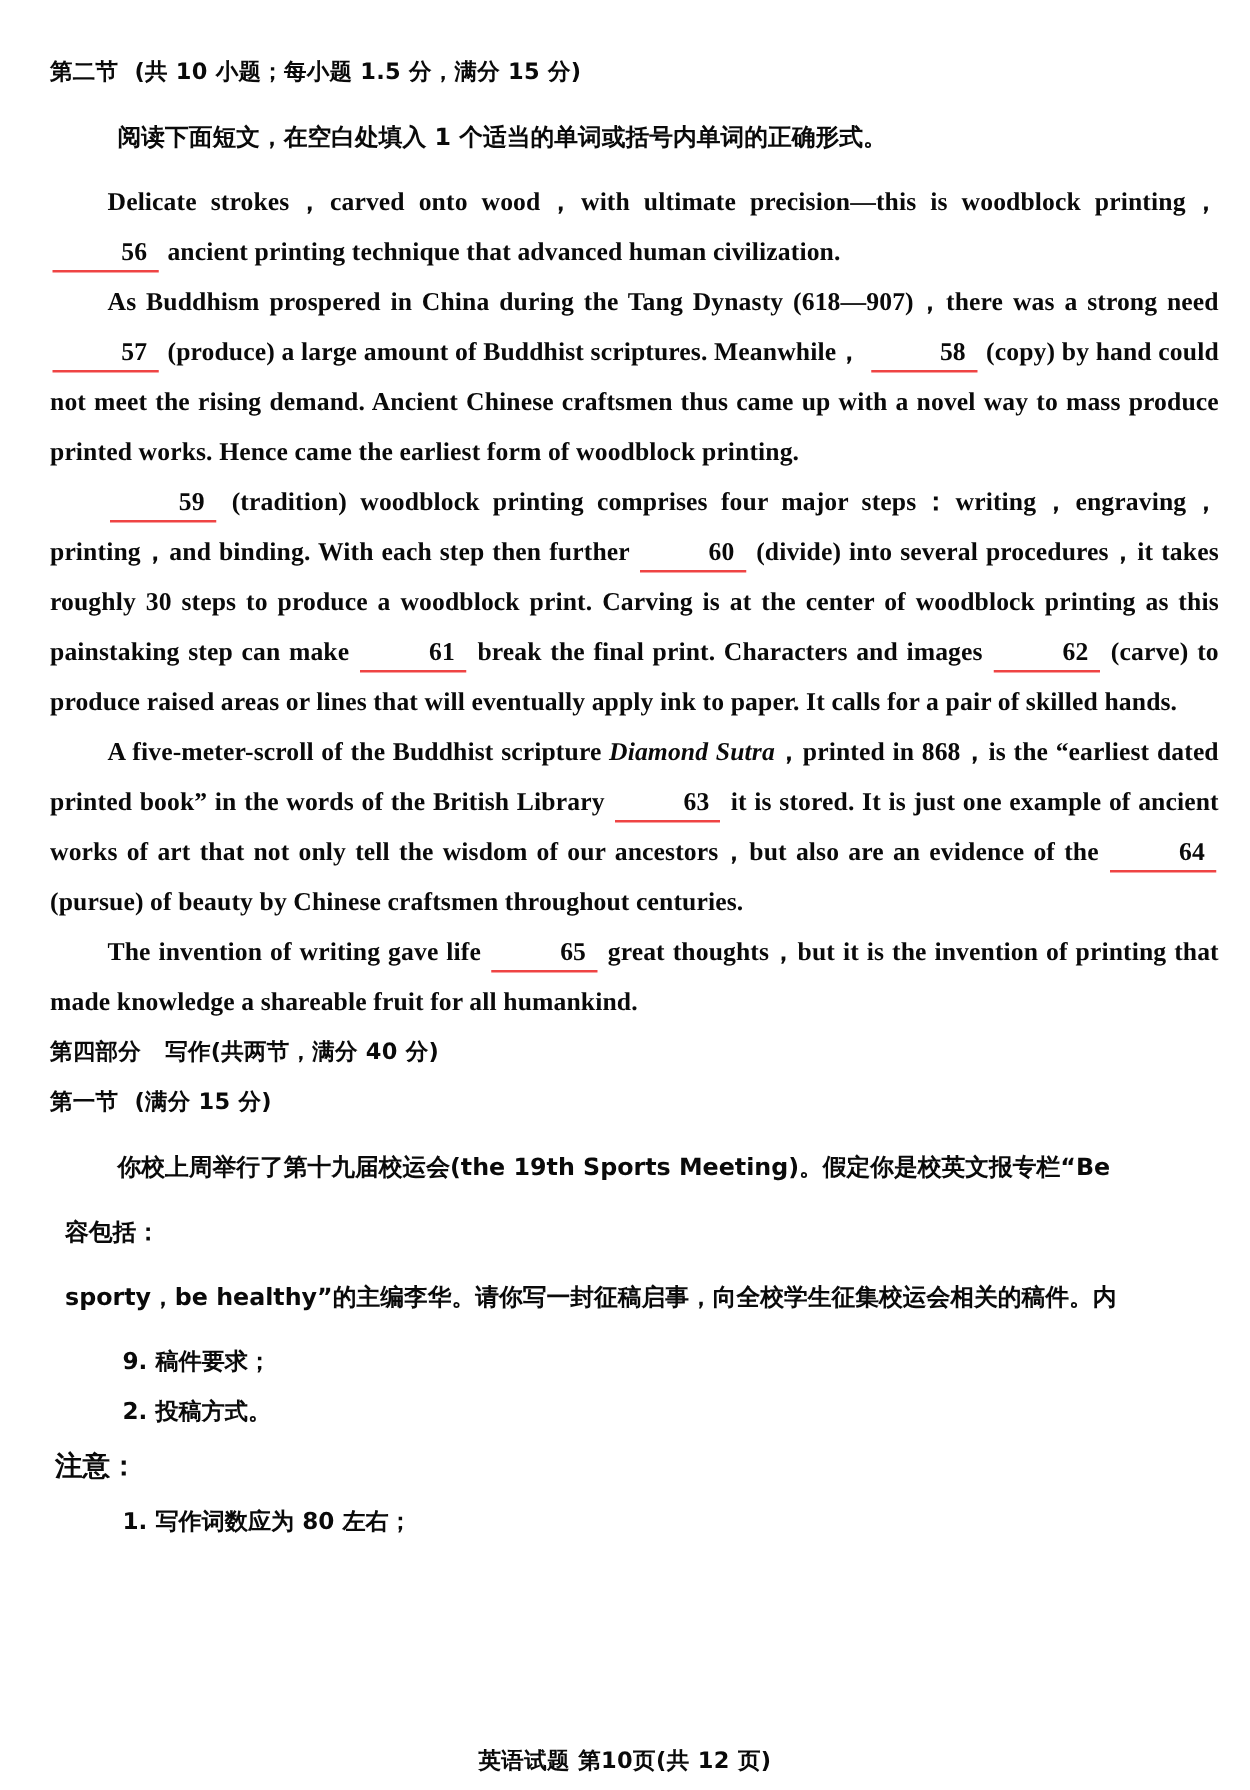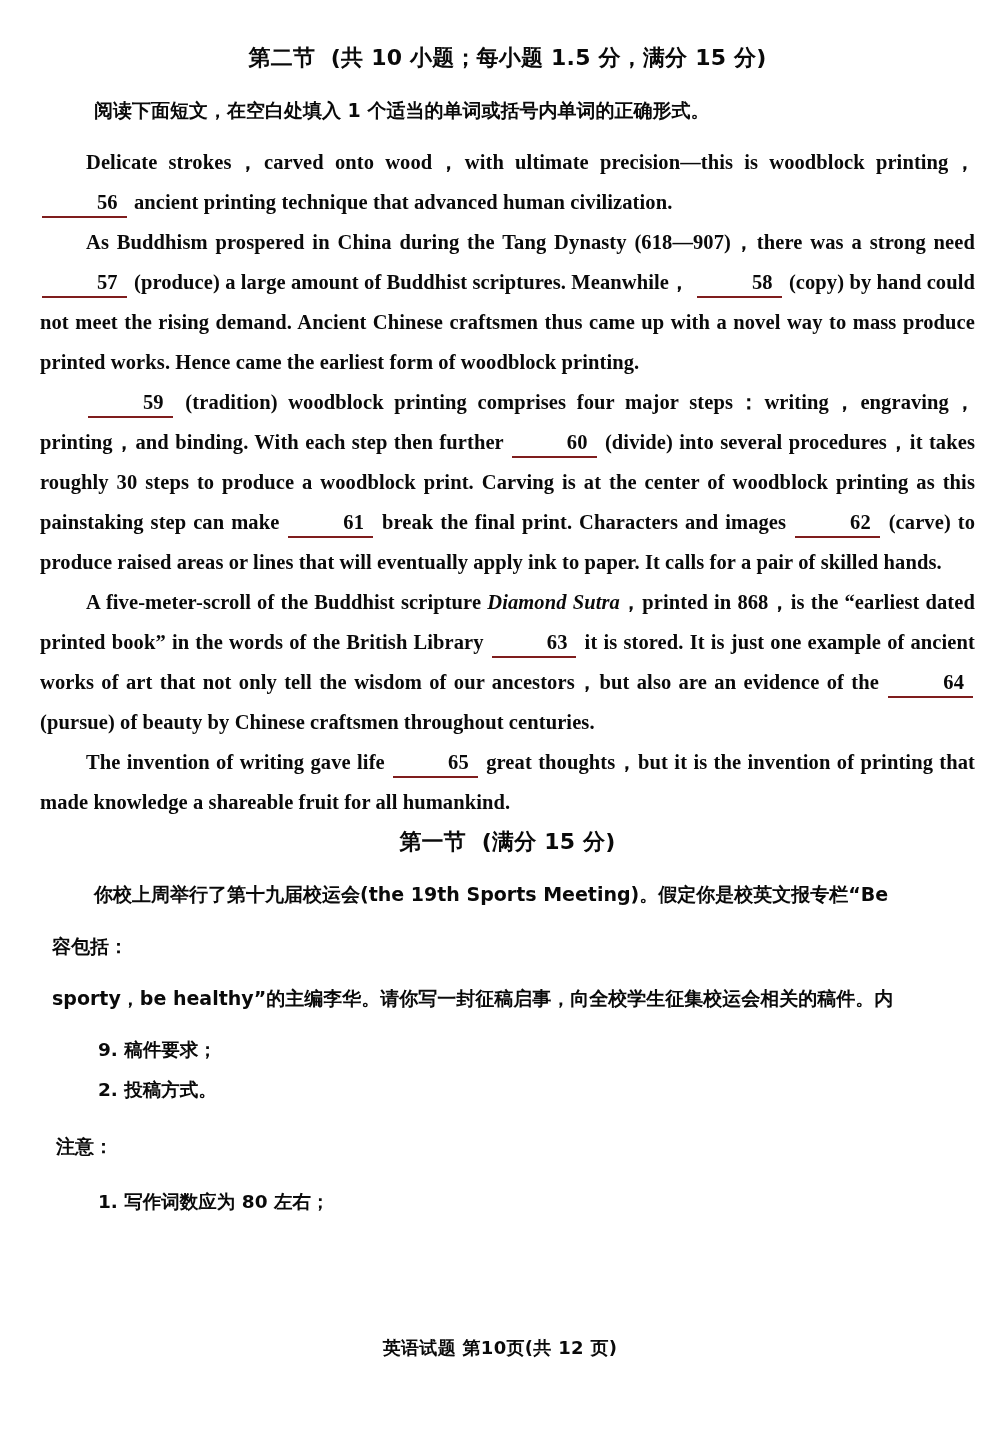--- a/index.html
+++ b/index.html
@@ -22,26 +22,25 @@
     width: 1000px;
     height: 1432px;
     box-sizing: border-box;
     padding: 38px 25px 0 40px;
   }
 
   
   .sec-head {
     font-family: "DejaVu Sans", "Liberation Sans", sans-serif;
     font-weight: bold;
-    font-size: 22px;
+    font-size: 18px;
     letter-spacing: 0.2px;
     line-height: 40px;
     margin: 0 0 0 0;
     white-space: pre;
-    text-align: center;
   }
   .cn-line {
     font-family: "DejaVu Sans", "Liberation Sans", sans-serif;
     font-weight: bold;
     font-size: 19px;
     line-height: 40px;
     margin: 12px;
   }
   .cn-indent { text-indent: 42px; }
 
@@ -55,56 +54,56 @@
     margin: 0;
     letter-spacing: 0.1px;
   }
   .para.indent { text-indent: 46px; }
 
   
   .pblock { margin: 0 0 0 0; }
 
   .blank {
     display: inline-block;
-    border-bottom: 2px solid #7f1d1d;
+    border-bottom: 2px solid #ef4444;
     text-align: center;
     min-width: 54px;
     padding: 0 9px 0 9px;
     line-height: 28px;
     margin: 0 2px;
     font-weight: bold;
   }
   .blank.wide { min-width: 62px; text-align: right; }
 
   .ital {
     font-style: italic;
     font-weight: bold;
   }
 
   .note-head {
     font-family: "DejaVu Sans", "Liberation Sans", sans-serif;
     font-weight: bold;
-    font-size: 19px;
+    font-size: 22px;
     line-height: 40px;
-    margin: 16px;
+    margin: 4px;
   }
   .numbered {
     font-family: "DejaVu Sans", "Liberation Sans", sans-serif;
     font-weight: bold;
     font-size: 18.5px;
     line-height: 40px;
     margin: 0;
     padding-left: 58px;
   }
 
   .footer {
     position: absolute;
     left: 0;
     right: 0;
-    top: 1336px;
+    top: 1396px;
     text-align: center;
     font-family: "DejaVu Sans", "Liberation Sans", sans-serif;
     font-weight: bold;
     font-size: 18px;
     letter-spacing: 0.3px;
   }
 </style>
 </head>
 <body>
 
@@ -157,20 +156,21 @@
   </div>
 
   <div class="pblock">
     <p class="para indent">
       <span>The invention of writing gave life</span>
       <span class="blank wide">65</span>
       <span>great thoughts，but it is the invention of printing that made knowledge a shareable fruit for all humankind.</span>
     </p>
   </div>
 
+  <div class="sec-head">第四部分   写作(共两节，满分 40 分)</div>
 
   <div class="sec-head">第一节  (满分 15 分)</div>
 
   <div class="cn-line cn-indent">你校上周举行了第十九届校运会(the 19th Sports Meeting)。假定你是校英文报专栏“Be</div>
   <div class="cn-line">容包括：</div>
   <div class="cn-line">sporty，be healthy”的主编李华。请你写一封征稿启事，向全校学生征集校运会相关的稿件。内</div>
 
   <div class="numbered">9. 稿件要求；</div>
   <div class="numbered">2. 投稿方式。</div>
 

